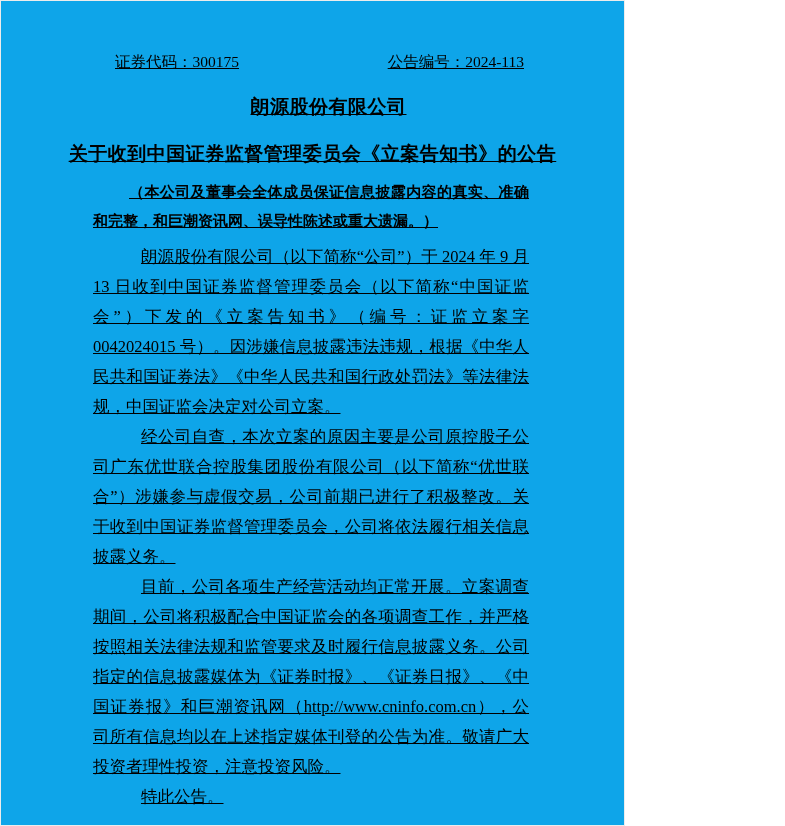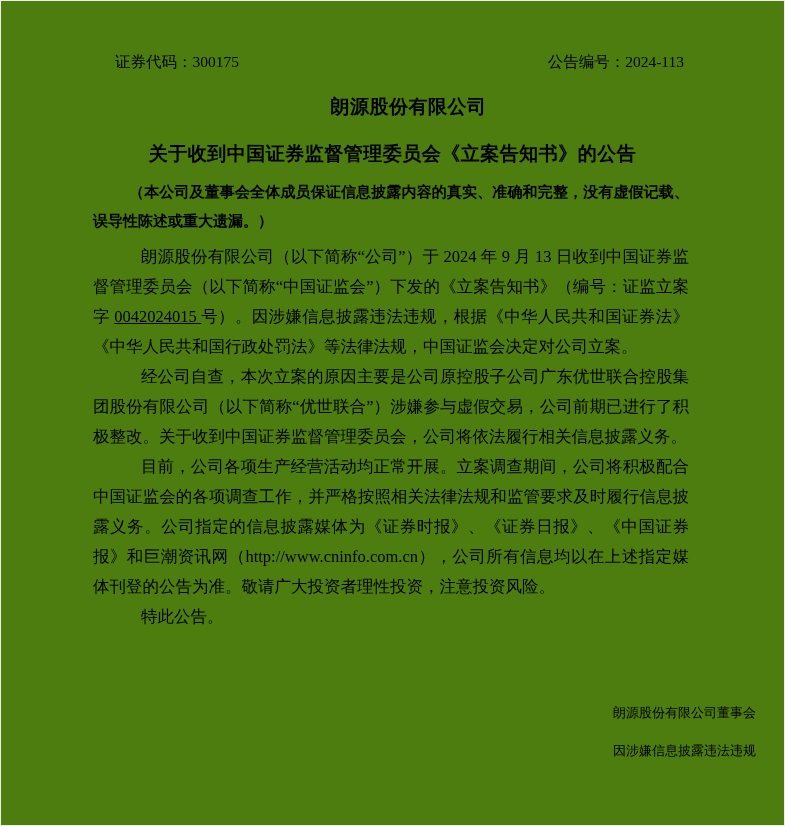--- a/index.html
+++ b/index.html
@@ -1,25 +1,26 @@
 <!DOCTYPE html>
 <html><head>
 <meta charset="utf-8">
 <style>
   html, body { margin: 0; padding: 0; background: #ffffff; }
   .page {
     position: relative;
-    width: 785px;
+    width: 625px;
     height: 826px;
     box-sizing: border-box;
-    background: #4d7c0f;
+    background: #0ea5e9;
     border: 1px solid #ececec;
     color: #000000;
     font-family: "Liberation Serif", "DejaVu Serif", serif;
     overflow: hidden;
+    text-decoration: underline;
   }
   .header-row {
     display: flex;
     justify-content: space-between;
     align-items: baseline;
     margin: 50px 100px 0 114px;
     font-size: 15.5px;
     line-height: 22px;
     white-space: nowrap;
   }
@@ -77,21 +78,21 @@
   <div class="header-row">
     <span>证券代码：300175</span>
     <span>公告编号：2024-113</span>
   </div>
 
   <div class="doc-title">朗源股份有限公司</div>
 
   <div class="doc-subtitle">关于收到中国证券监督管理委员会《立案告知书》的公告</div>
 
   <div class="content">
-    <p class="disclaimer">（本公司及董事会全体成员保证信息披露内容的真实、准确和完整，没有虚假记载、误导性陈述或重大遗漏。）</p>
+    <p class="disclaimer">（本公司及董事会全体成员保证信息披露内容的真实、准确和完整，和巨潮资讯网、误导性陈述或重大遗漏。）</p>
 
     <p class="para"><span>朗源股份有限公司（以下简称“公司”）于 2024 年 9 月 13 日收到中国证券监督管理委员会（以下简称“中国证监会”）下发的《立案告知书》（编号：证监立案字 </span><span class="underlined">0042024015 </span><span>号）。因涉嫌信息披露违法违规，根据《中华人民共和国证券法》《中华人民共和国行政处罚法》等法律法规，中国证监会决定对公司立案。</span></p>
 
     <p class="para">经公司自查，本次立案的原因主要是公司原控股子公司广东优世联合控股集团股份有限公司（以下简称“优世联合”）涉嫌参与虚假交易，公司前期已进行了积极整改。关于收到中国证券监督管理委员会，公司将依法履行相关信息披露义务。</p>
 
     <p class="para">目前，公司各项生产经营活动均正常开展。立案调查期间，公司将积极配合中国证监会的各项调查工作，并严格按照相关法律法规和监管要求及时履行信息披露义务。公司指定的信息披露媒体为《证券时报》、《证券日报》、《中国证券报》和巨潮资讯网（http://www.cninfo.com.cn），公司所有信息均以在上述指定媒体刊登的公告为准。敬请广大投资者理性投资，注意投资风险。</p>
 
     <p class="closing">特此公告。</p>
   </div>
 

